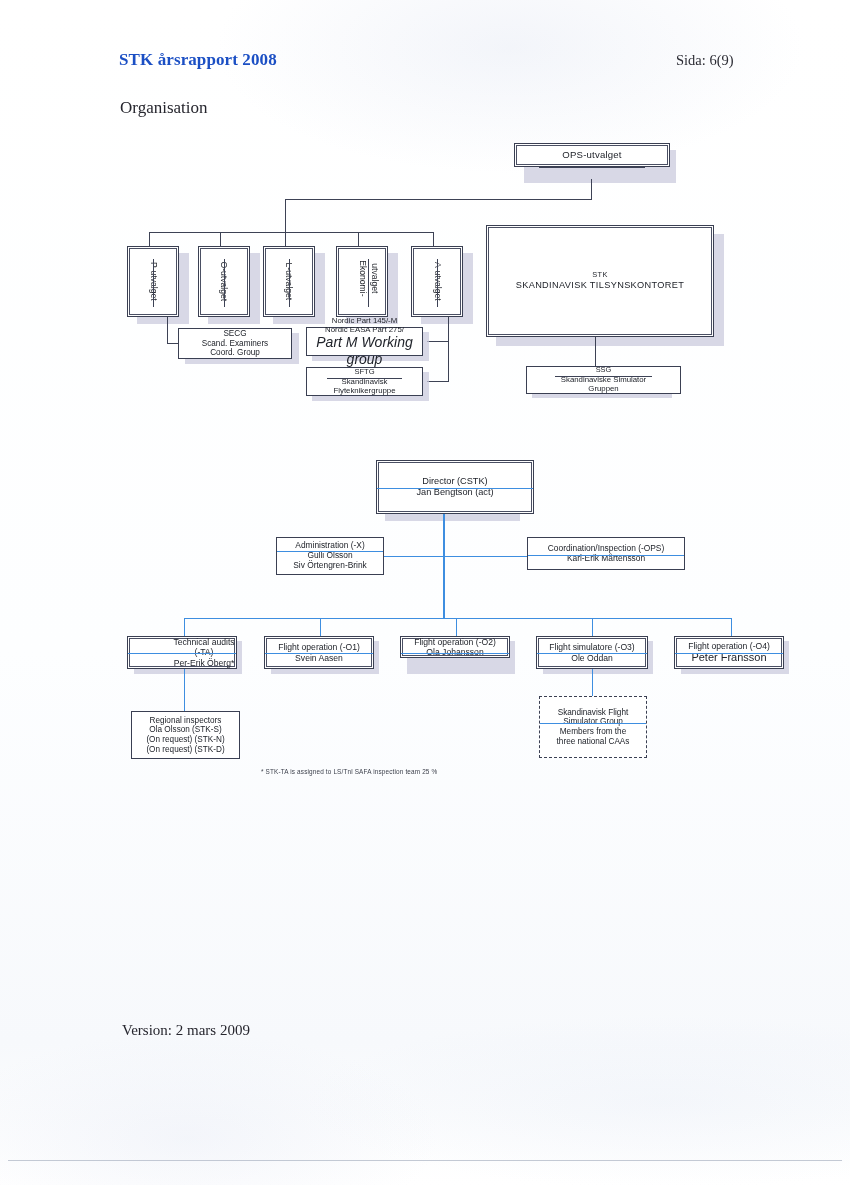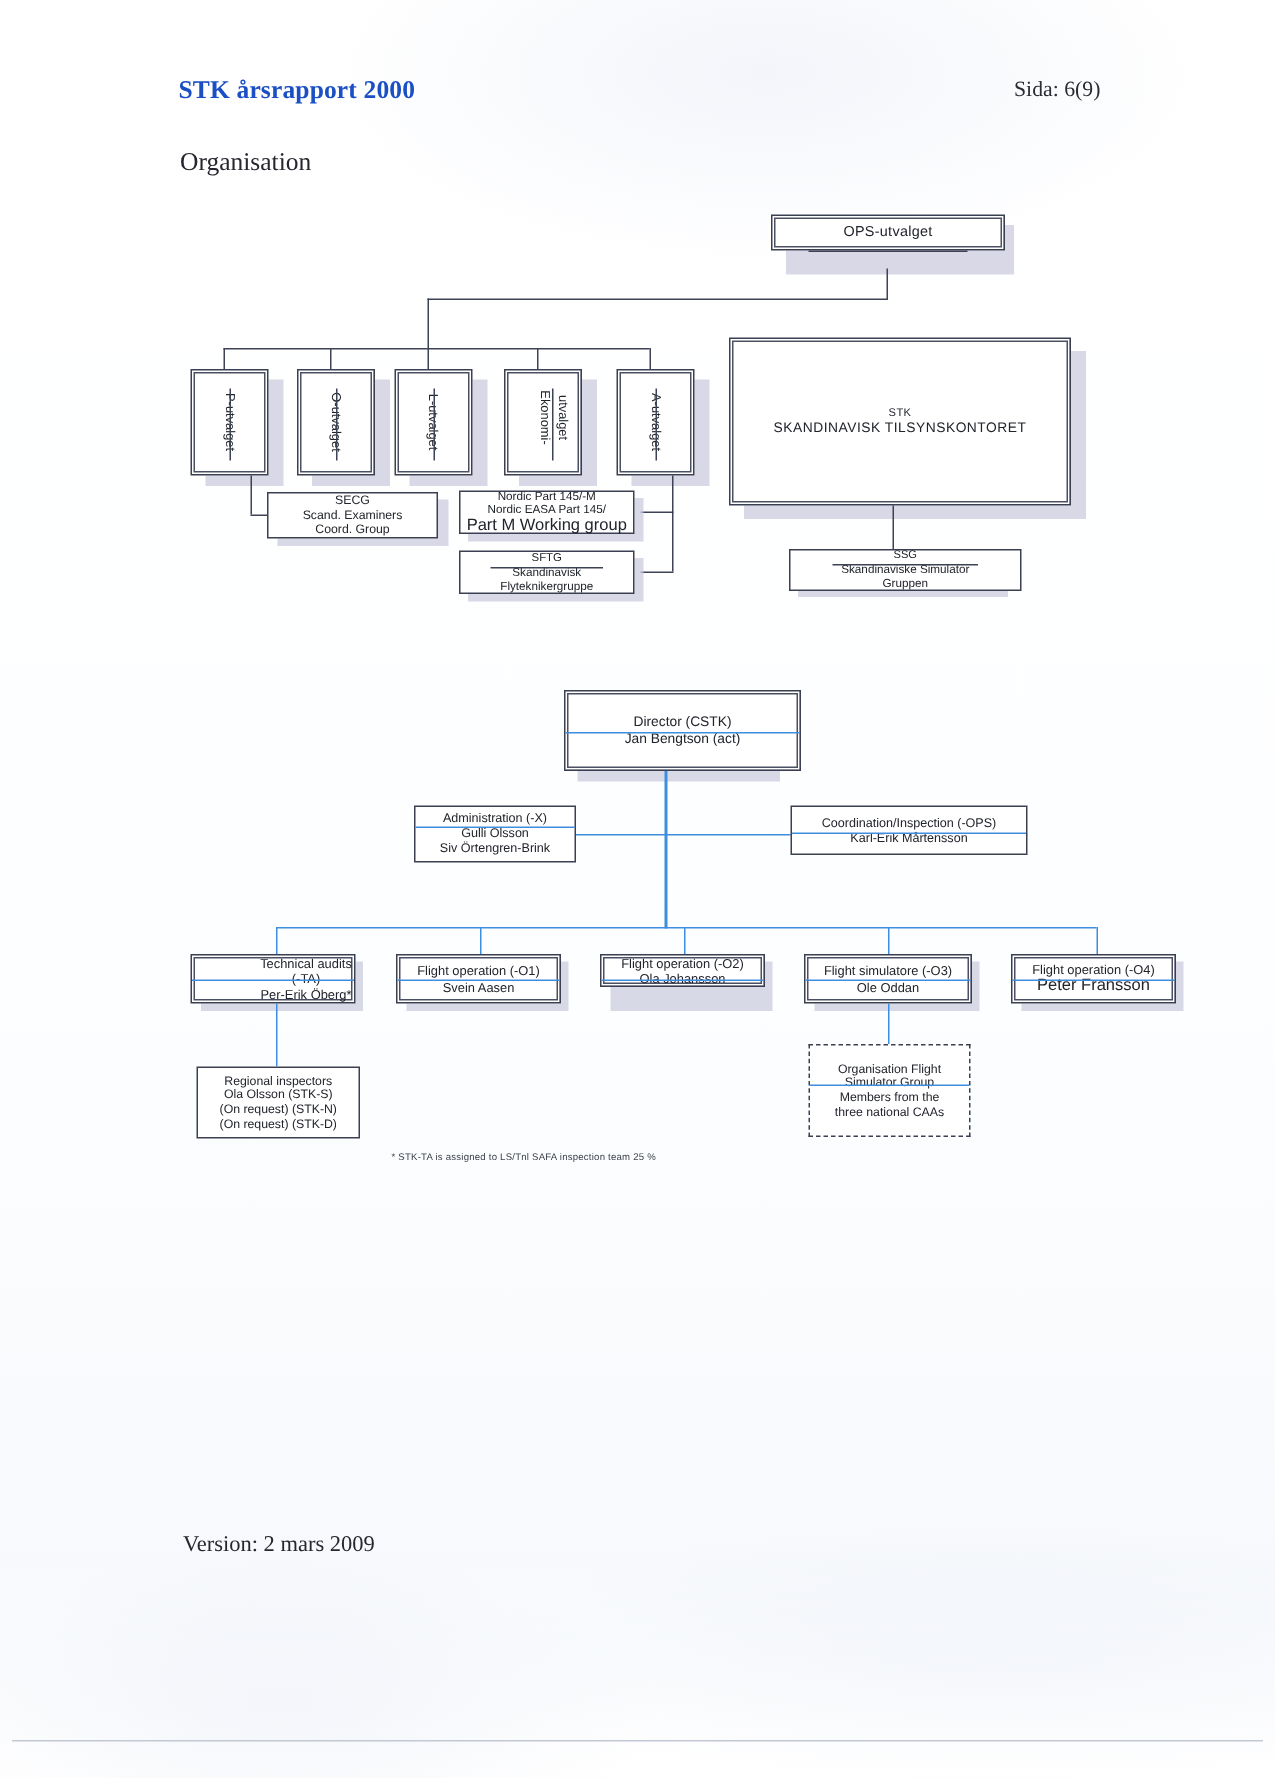--- a/index.html
+++ b/index.html
@@ -87,21 +87,21 @@
 
   .t-top{ 
     font-size:8.2px;
   }
 </style>
 </head>
 <body>
 
 <div id="page">
 
-  <div class="doc-title">STK årsrapport 2000</div>
+  <div class="doc-title">STK årsrapport 2008</div>
   <div class="page-num">Sida: 6(9)</div>
   <div class="section-title">Organisation</div>
 
   <div class="shadow" style="left:524px;top:150px;width:152px;height:33px;"></div>
   <div class="box b3d" style="left:514px;top:143px;width:156px;height:24px;">
     <div style="position:relative;font-size:9.6px;letter-spacing:.2px;">OPS-utvalget</div>
     <div class="hr" style="left:24px;right:24px;top:23px;"></div>
   </div>
 
   <div class="line" style="left:591px;top:179px;width:1px;height:21px;"></div>
@@ -165,22 +165,22 @@
     <div style="font-size:8.2px;">Coord. Group</div>
   </div>
 
   <div class="line" style="left:448px;top:317px;width:1px;height:64px;"></div>
   <div class="line" style="left:427px;top:341px;width:22px;height:1px;"></div>
   <div class="line" style="left:427px;top:381px;width:22px;height:1px;"></div>
 
   <div class="shadow" style="left:312px;top:332px;width:117px;height:29px;"></div>
   <div class="box b1" style="left:306px;top:327px;width:117px;height:29px;">
     <div style="font-size:7.8px;">Nordic Part 145/-M</div>
-    <div style="font-size:7.8px;">Nordic EASA Part 145/</div>
-    <div style="font-size:11px;">Part M Working group</div>
+    <div style="font-size:7.8px;">Nordic EASA Part 275/</div>
+    <div style="font-size:14px;font-style:italic;">Part M Working group</div>
   </div>
 
   <div class="shadow" style="left:312px;top:372px;width:117px;height:29px;"></div>
   <div class="box b1" style="left:306px;top:367px;width:117px;height:29px;">
     <div style="font-size:7.6px;">SFTG</div>
     <div style="font-size:7.8px;">Skandinavisk</div>
     <div style="font-size:7.8px;">Flyteknikergruppe</div>
     <div class="hr" style="left:20px;right:20px;top:10px;"></div>
   </div>
 
@@ -263,21 +263,21 @@
   <div class="box b1" style="left:131px;top:711px;width:109px;height:48px;">
     <div style="font-size:8.2px;">Regional inspectors</div>
     <div style="font-size:8.2px;">Ola Olsson (STK-S)</div>
     <div style="font-size:8.2px;">(On request) (STK-N)</div>
     <div style="font-size:8.2px;">(On request) (STK-D)</div>
   </div>
 
   <div class="bline" style="left:592px;top:669px;width:1px;height:27px;"></div>
 
   <div class="box" style="left:539px;top:696px;width:108px;height:62px;border:1px dashed #3a3f52;">
-    <div style="font-size:8.2px;">Organisation Flight</div>
+    <div style="font-size:8.2px;">Skandinavisk Flight</div>
     <div style="font-size:8.2px;">Simulator Group</div>
     <div style="font-size:8.2px;">Members from the</div>
     <div style="font-size:8.2px;">three national CAAs</div>
     <div class="bhr" style="left:0;right:0;top:26px;"></div>
   </div>
 
   <div class="footnote">* STK-TA is assigned to LS/Tnl SAFA inspection team 25 %</div>
 
   <div class="version">Version: 2 mars 2009</div>
 

